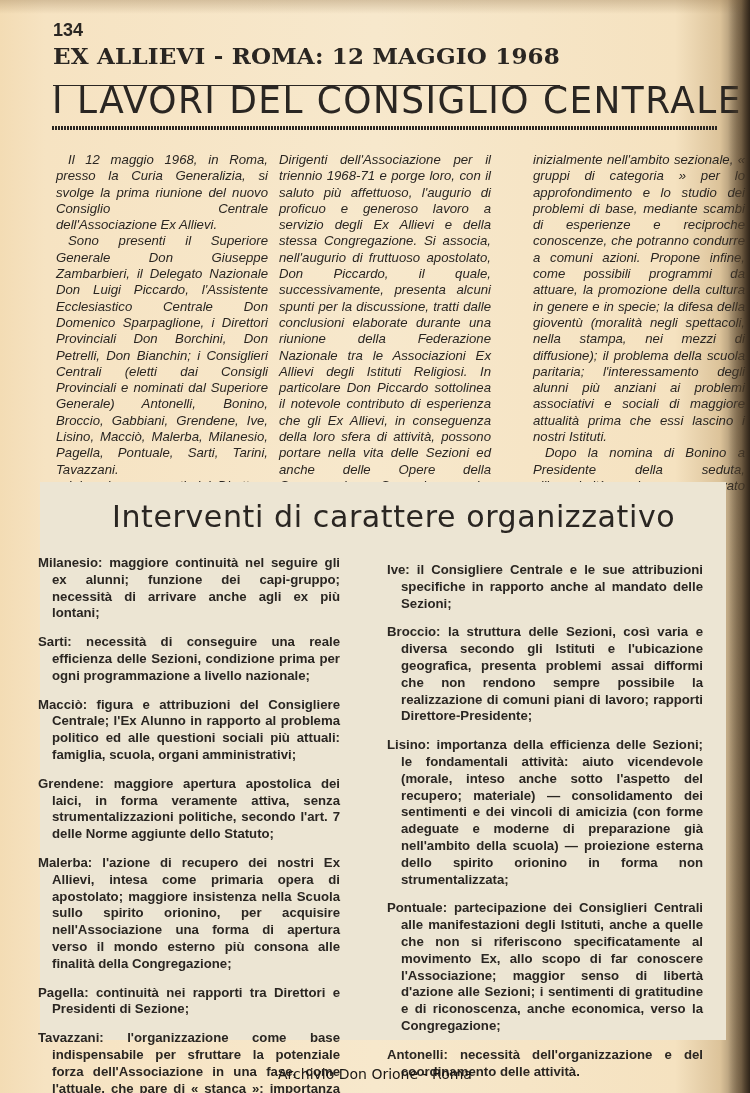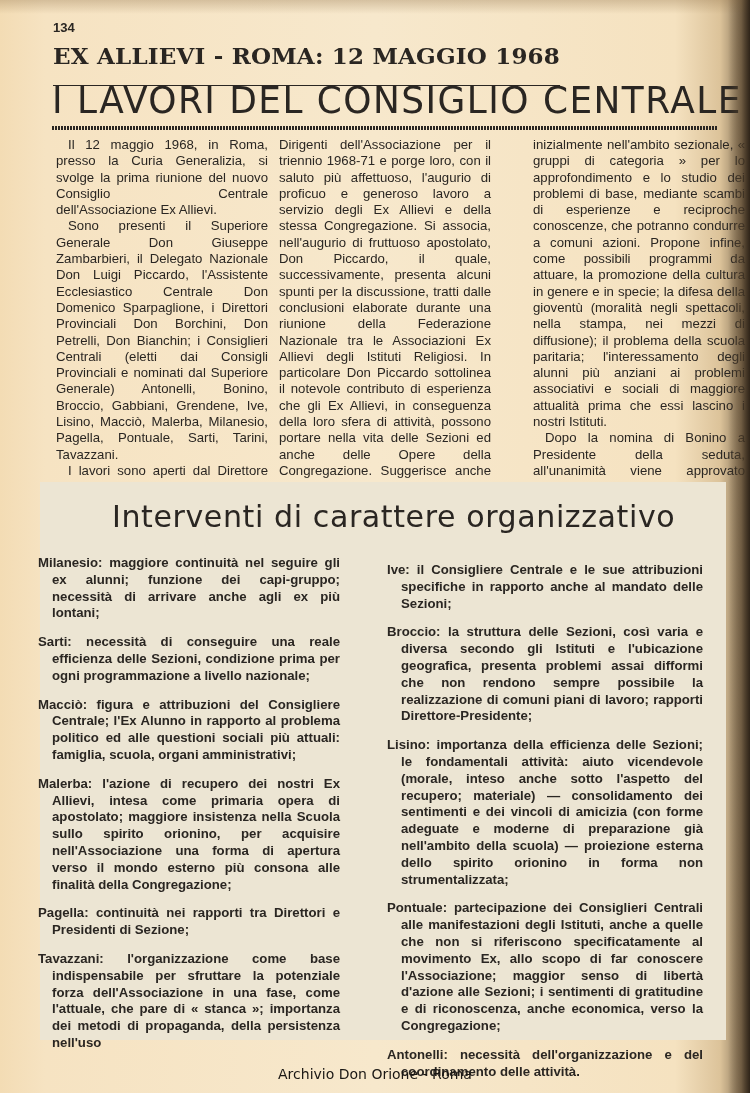--- a/index.html
+++ b/index.html
@@ -6,28 +6,28 @@
   body {
     width:750px; height:1093px; overflow:hidden; position:relative;
     background: linear-gradient(90deg, #f3dcb4 0%, #f6e3c2 6%, #f7e8cc 50%, #f5e2c0 90%, #dcc39a 96%, #6b5a44 100%);
     font-family: "Liberation Sans", sans-serif;
     color:#2a2622;
   }
   .topshade { position:absolute; left:0; top:0; width:750px; height:14px;
     background: linear-gradient(180deg, rgba(150,120,80,0.35), rgba(150,120,80,0)); }
   .rightshade { position:absolute; right:0; top:0; width:22px; height:1093px;
     background: linear-gradient(90deg, rgba(120,95,60,0) 0%, rgba(90,70,45,0.55) 60%, rgba(40,30,20,0.9) 100%); }
-  .page-num { position:absolute; left:53px; top:20px; font-size:13px; font-weight:bold; font-family:"Liberation Sans Narrow","Liberation Sans",sans-serif; }
+  .page-num { position:absolute; left:53px; top:20px; font-size:18px; font-weight:bold; font-family:"Liberation Sans Narrow","Liberation Sans",sans-serif; }
   .kicker { position:absolute; left:53px; top:42px; font-family:"DejaVu Serif", serif; font-weight:bold; font-size:23px; letter-spacing:0.2px;
     padding-bottom:16px; border-bottom:1.5px solid #2a2622; white-space:nowrap; }
   .headline { position:absolute; left:52px; top:80px; width:665px; font-family:"DejaVu Sans", sans-serif; font-size:37px; font-weight:normal;
     letter-spacing:1.5px; white-space:nowrap; line-height:42px; transform-origin:left top; transform:scaleX(0.97); }
   .headline-rule { position:absolute; left:52px; top:126px; width:665px; height:4px;
     background: repeating-linear-gradient(90deg, #2a2622 0 2px, transparent 2px 3px); }
-  .col { position:absolute; top:137px; width:212px; font-size:13.2px; line-height:16.3px; text-align:justify; }
+  .col { position:absolute; top:152px; width:212px; font-size:13.2px; line-height:16.3px; text-align:justify;font-style:italic; }
   .col p { margin:0; text-indent:12px; }
   .c1 { left:56px; }
   .c2 { left:279px; }
   .c3 { left:506px;margin-left:27px; }
   .panel { position:absolute; left:40px; top:482px; width:686px; height:558px; background:#ece5d3; }
   .sub-title { position:absolute; left:112px; top:498px; font-family:"DejaVu Sans", sans-serif; font-size:31px; letter-spacing:0.6px; white-space:nowrap;
     transform-origin:left top; transform:scaleX(0.97); }
   .bcol { position:absolute; width:302px; font-size:13.2px; line-height:16.8px; font-weight:bold; text-align:justify;
     font-family:"Liberation Sans", sans-serif; letter-spacing:0px; }
   .bc1 { left:38px; top:543px; }
@@ -60,20 +60,21 @@
   <p>Dopo la nomina di Bonino a Presidente della seduta, all'unanimità viene approvato l'ordine dei lavori presentato.</p>
 </div>
 
 <div class="panel"></div>
 <div class="sub-title">Interventi di carattere organizzativo</div>
 
 <div class="bcol bc1">
   <p class="entry"><span>Milanesio:</span> <span>maggiore continuità nel seguire gli ex alunni; funzione dei capi-gruppo; necessità di arrivare anche agli ex più lontani;</span></p>
   <p class="entry"><span>Sarti:</span> <span>necessità di conseguire una reale efficienza delle Sezioni, condizione prima per ogni programmazione a livello nazionale;</span></p>
   <p class="entry"><span>Macciò:</span> <span>figura e attribuzioni del Consigliere Centrale; l'Ex Alunno in rapporto al problema politico ed alle questioni sociali più attuali: famiglia, scuola, organi amministrativi;</span></p>
+  <p class="entry"><span>Grendene:</span> <span>maggiore apertura apostolica dei laici, in forma veramente attiva, senza strumentalizzazioni politiche, secondo l'art. 7 delle Norme aggiunte dello Statuto;</span></p>
   <p class="entry"><span>Malerba:</span> <span>l'azione di recupero dei nostri Ex Allievi, intesa come primaria opera di apostolato; maggiore insistenza nella Scuola sullo spirito orionino, per acquisire nell'Associazione una forma di apertura verso il mondo esterno più consona alle finalità della Congregazione;</span></p>
   <p class="entry"><span>Pagella:</span> <span>continuità nei rapporti tra Direttori e Presidenti di Sezione;</span></p>
   <p class="entry"><span>Tavazzani:</span> <span>l'organizzazione come base indispensabile per sfruttare la potenziale forza dell'Associazione in una fase, come l'attuale, che pare di « stanca »; importanza dei metodi di propaganda, della persistenza nell'uso</span></p>
 </div>
 
 <div class="bcol bc2">
   <p class="entry"><span>Ive:</span> <span>il Consigliere Centrale e le sue attribuzioni specifiche in rapporto anche al mandato delle Sezioni;</span></p>
   <p class="entry"><span>Broccio:</span> <span>la struttura delle Sezioni, così varia e diversa secondo gli Istituti e l'ubicazione geografica, presenta problemi assai difformi che non rendono sempre possibile la realizzazione di comuni piani di lavoro; rapporti Direttore-Presidente;</span></p>
   <p class="entry"><span>Lisino:</span> <span>importanza della efficienza delle Sezioni; le fondamentali attività: aiuto vicendevole (morale, inteso anche sotto l'aspetto del recupero; materiale) — consolidamento dei sentimenti e dei vincoli di amicizia (con forme adeguate e moderne di preparazione già nell'ambito della scuola) — proiezione esterna dello spirito orionino in forma non strumentalizzata;</span></p>
   <p class="entry"><span>Pontuale:</span> <span>partecipazione dei Consiglieri Centrali alle manifestazioni degli Istituti, anche a quelle che non si riferiscono specificatamente al movimento Ex, allo scopo di far conoscere l'Associazione; maggior senso di libertà d'azione alle Sezioni; i sentimenti di gratitudine e di riconoscenza, anche economica, verso la Congregazione;</span></p>

